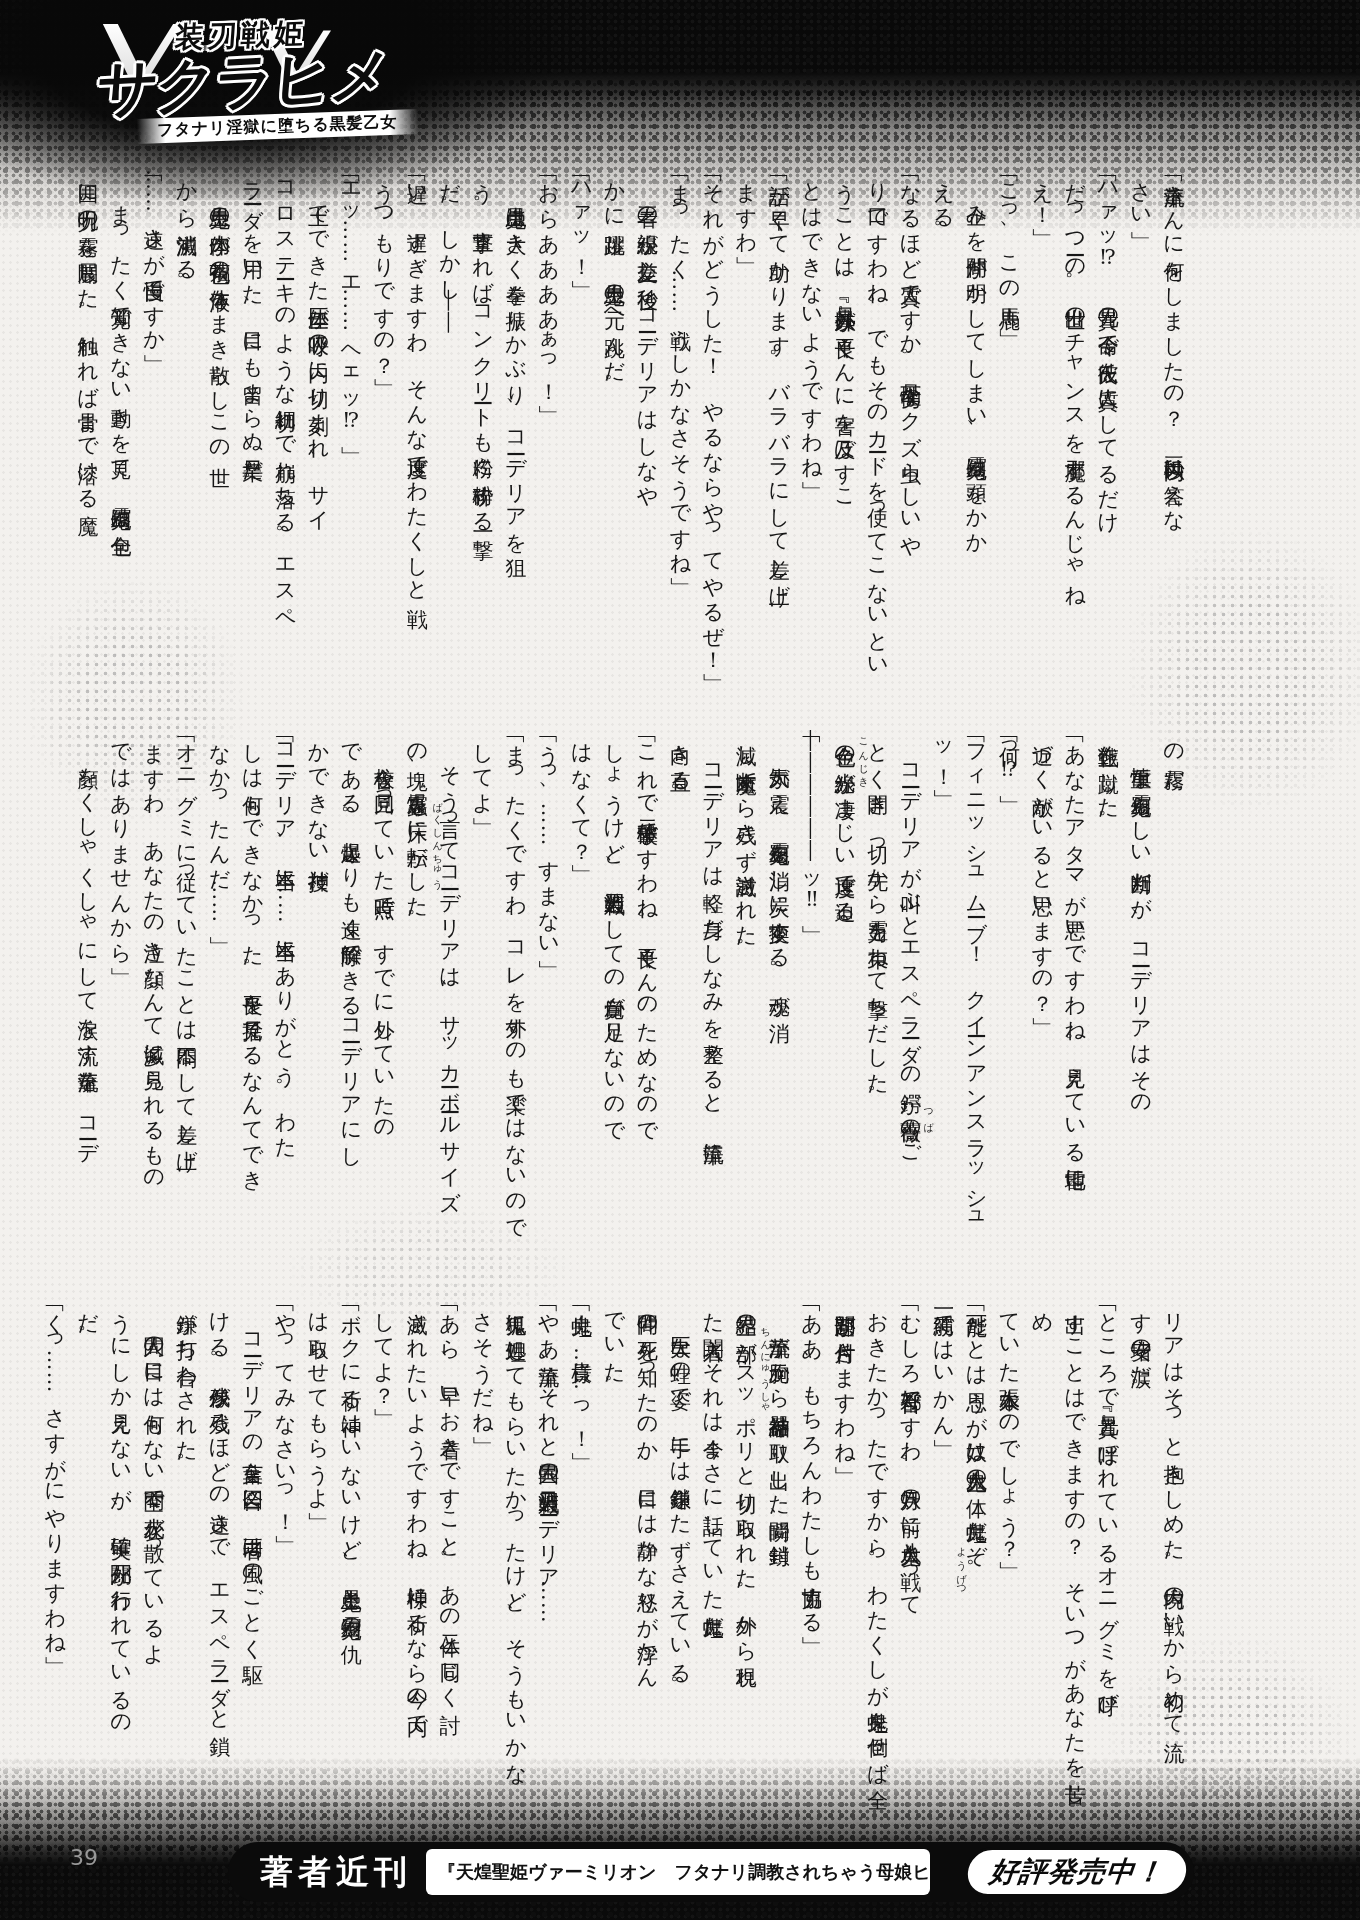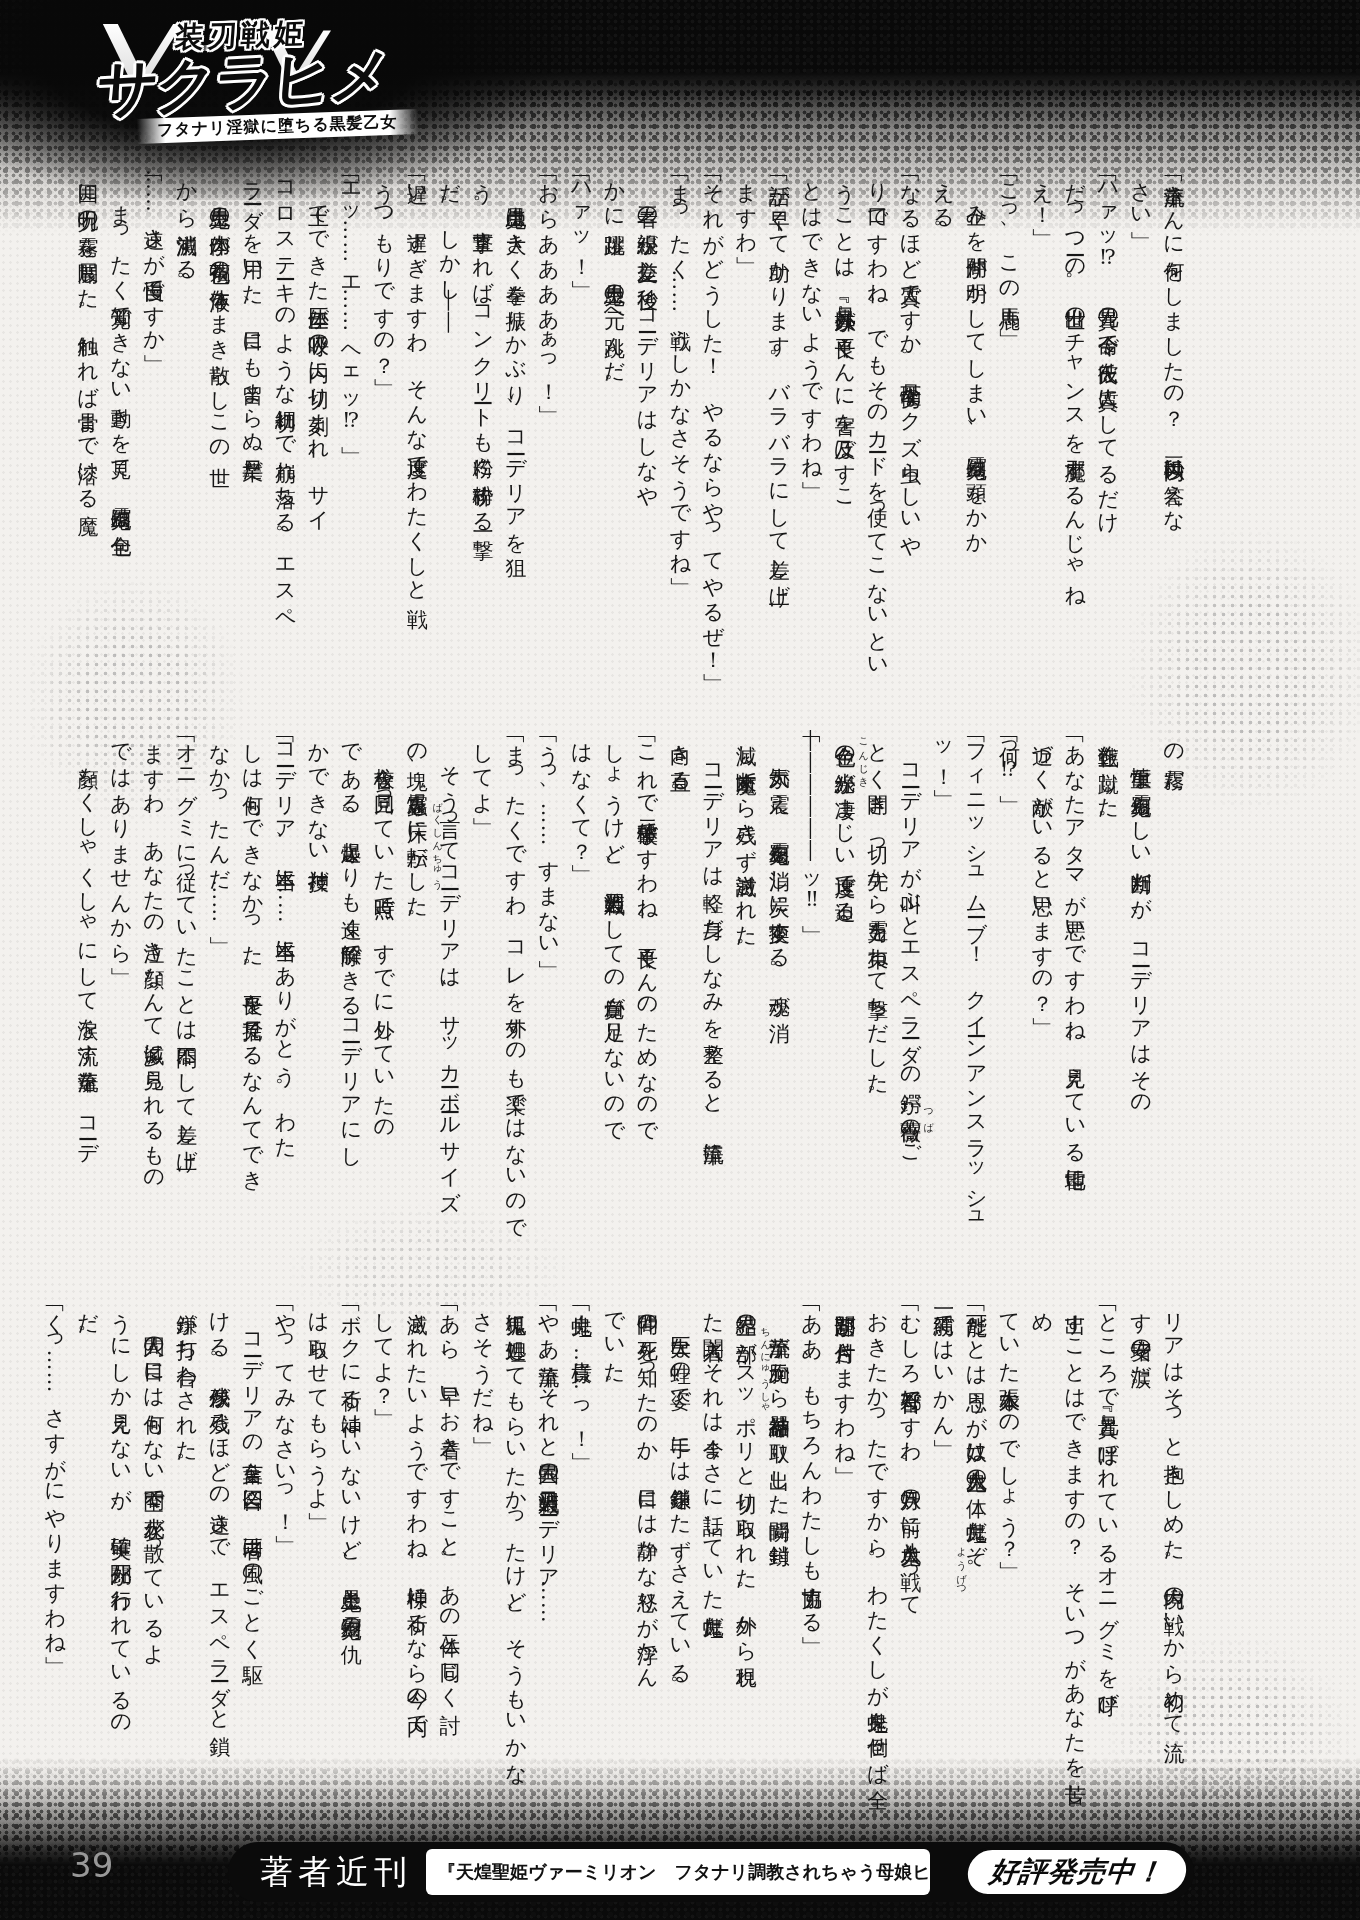--- a/index.html
+++ b/index.html
@@ -92,30 +92,30 @@
   }
   .furi.f1{left:921px; top:1102px;}
   .furi.f2{left:856px; top:731px;}
   .furi.f3{left:430px; top:795px;}
   .furi.f4{left:758px; top:1320px;}
   .furi.f5{left:954px; top:1540px;}
   
   .page-number{
     position:absolute; left:70px; top:1845px; z-index:3;
     font-family:"DejaVu Sans","Liberation Sans",sans-serif;
-    font-size:34px; color:#989898;
+    font-size:22px; color:#989898;
   }
   .footer-bar{
     position:absolute; left:228px; top:1842px; width:966px; height:60px; z-index:3;
     background:#0b0b0b; border-radius:30px;
     display:flex; align-items:center;
   }
   .footer-label{
     color:#fff; font-family:"DejaVu Sans","Liberation Sans",sans-serif;
-    font-weight:normal; font-size:33px; letter-spacing:5px;
+    font-weight:bold; font-size:33px; letter-spacing:5px;
     margin-left:32px; white-space:nowrap;
   }
   .footer-title-box{
     background:#fff; color:#111; border-radius:6px;
     height:46px; line-height:46px; width:480px; margin-left:14px;
     font-family:"DejaVu Sans","Liberation Sans",sans-serif;
     font-weight:bold; font-size:18px; padding:0 12px;
     white-space:nowrap; overflow:hidden;
   }
   .footer-badge{

